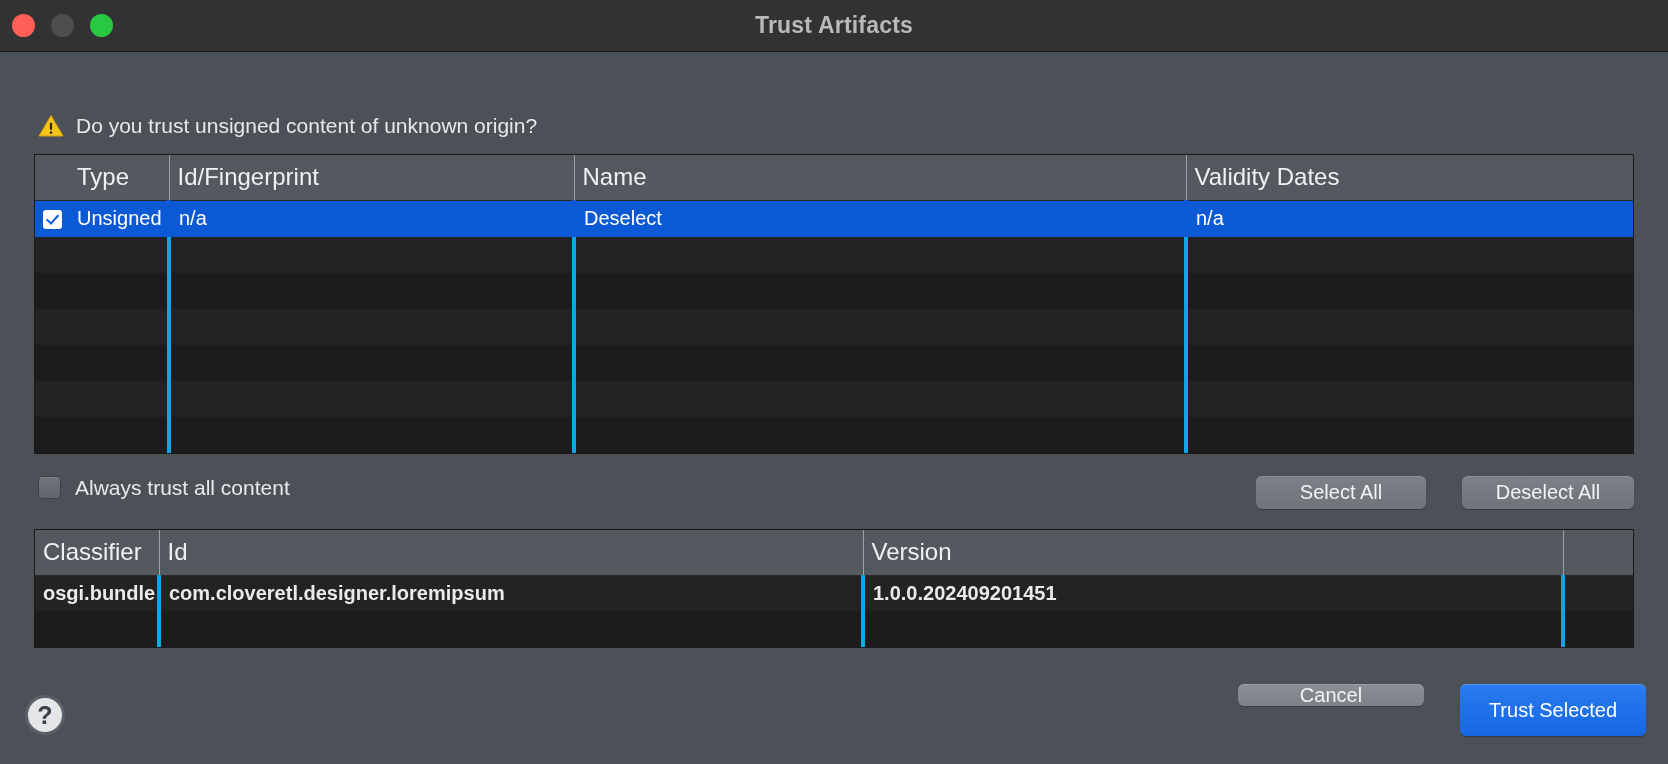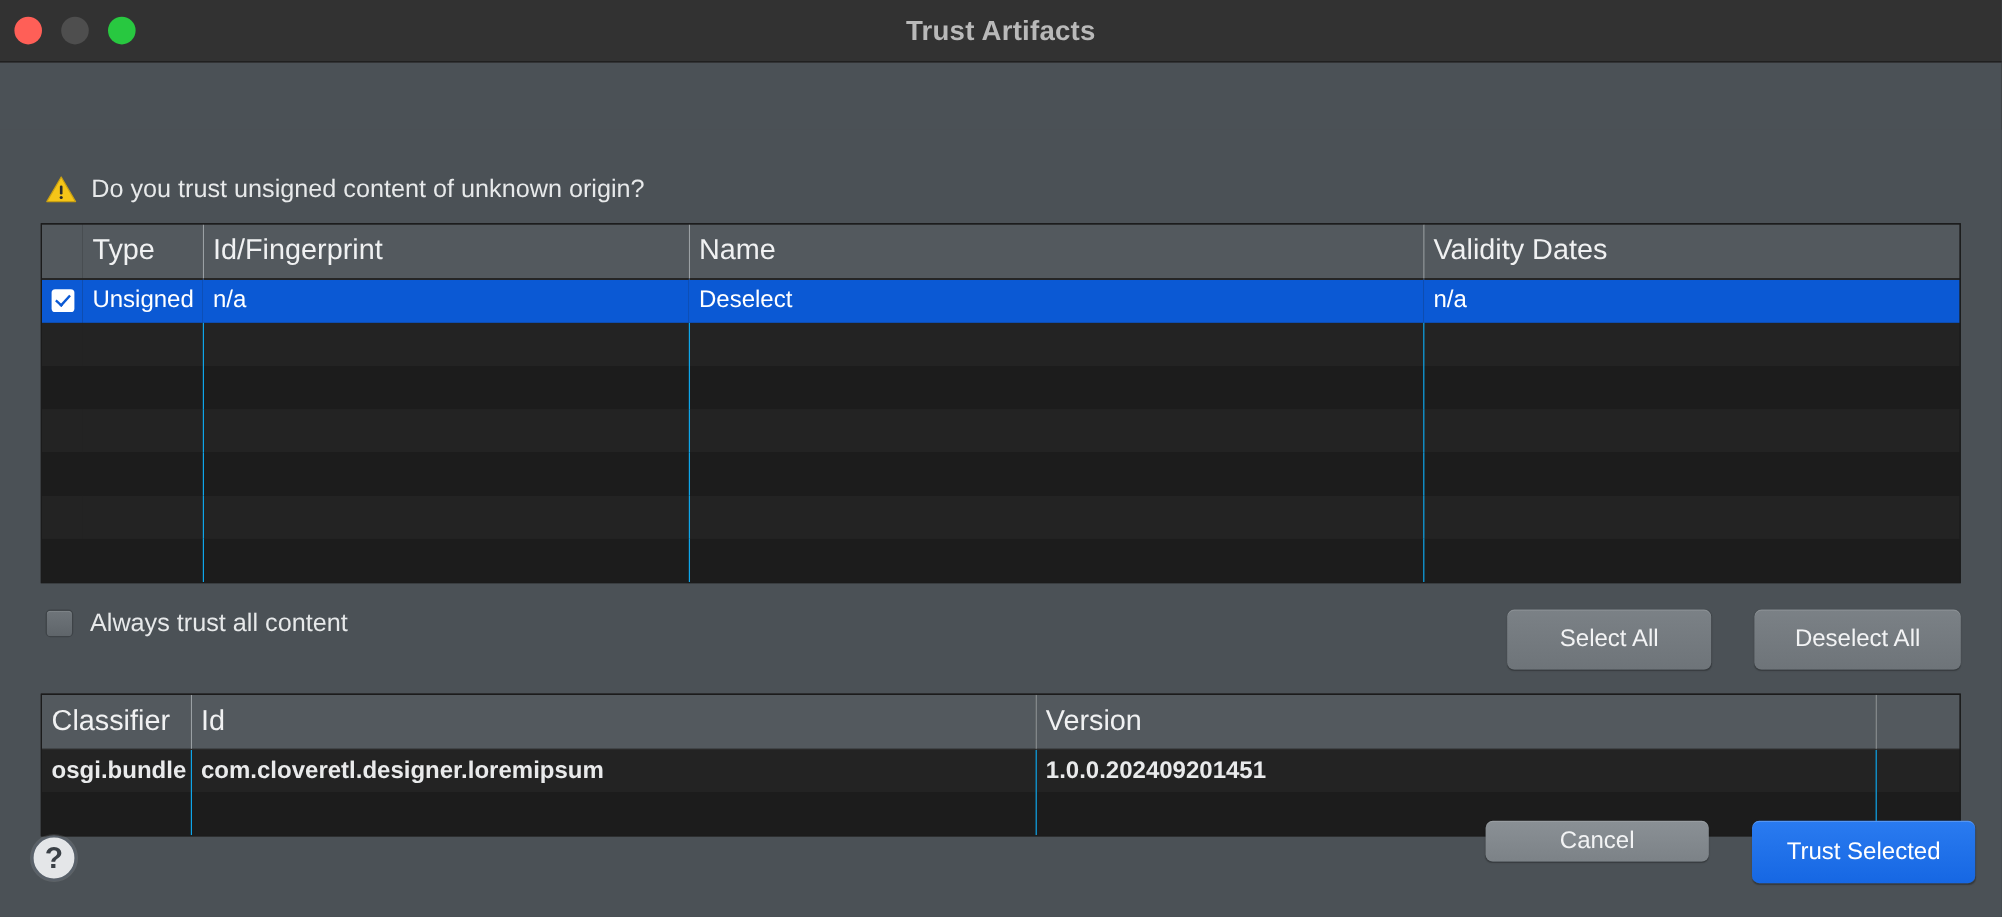--- a/index.html
+++ b/index.html
@@ -61,21 +61,20 @@
     color: #b9b9b9;
     letter-spacing: 0.2px;
   }
 
   
   .dialog-body {
     flex: 1 1 auto;
     position: relative;
     background: #4b5156;
     padding: 16px;
-    margin-top: 32px;
   }
 
   
   .prompt-row {
     display: flex;
     align-items: center;
     gap: 12px;
     padding: 22px 0 16px 22px;
   }
   .warn-icon {
@@ -117,21 +116,21 @@
     overflow: hidden;
   }
   .tbl thead th.first { border-right: 1px solid #9aa0a4; }
   .tbl thead th:last-child { border-right: none; }
 
   .tbl td {
     font-size: 20px;
     color: #e9eaeb;
     padding: 0 0 0 8px;
     height: 36px;
-    border-right: 1px solid #0ea5e9;
+    border-right: 4px solid #0ea5e9;
     box-sizing: border-box;
     white-space: nowrap;
     overflow: hidden;
     vertical-align: middle;
   }
   .tbl td:last-child { border-right: none; }
 
   .row-a td { background: #232323; }
   .row-b td { background: #1c1c1c; }
   .row-sel td {
@@ -199,21 +198,21 @@
     gap: 36px;
   }
 
   .btn {
     font-family: "Liberation Sans", sans-serif;
     font-size: 20px;
     color: #f2f3f4;
     border: none;
     border-radius: 6px;
     padding: 0 18px;
-    height: 50px;
+    height: 33px;
     min-width: 170px;
     background: linear-gradient(#7b8186, #6e7479);
     box-shadow: inset 0 1px 0 rgba(255,255,255,0.12), 0 1px 1px rgba(0,0,0,0.28);
     cursor: default;
   }
   .btn-wide { min-width: 172px; }
 
   
   .footer {
     position: absolute;
@@ -245,21 +244,21 @@
   }
   .footer-buttons {
     position: absolute;
     right: 22px;
     bottom: 28px;
     display: flex;
     gap: 36px;
   }
   .btn-cancel {
     min-width: 186px;
-    height: 34px;
+    height: 22px;
     background: linear-gradient(#8a9095, #7c8287);
   }
   .btn-primary {
     min-width: 186px;
     height: 52px;
     background: linear-gradient(#2a7bf0, #1667e3);
     color: #ffffff;
     box-shadow: inset 0 1px 0 rgba(255,255,255,0.20), 0 1px 1px rgba(0,0,0,0.3);
   }
 </style>

